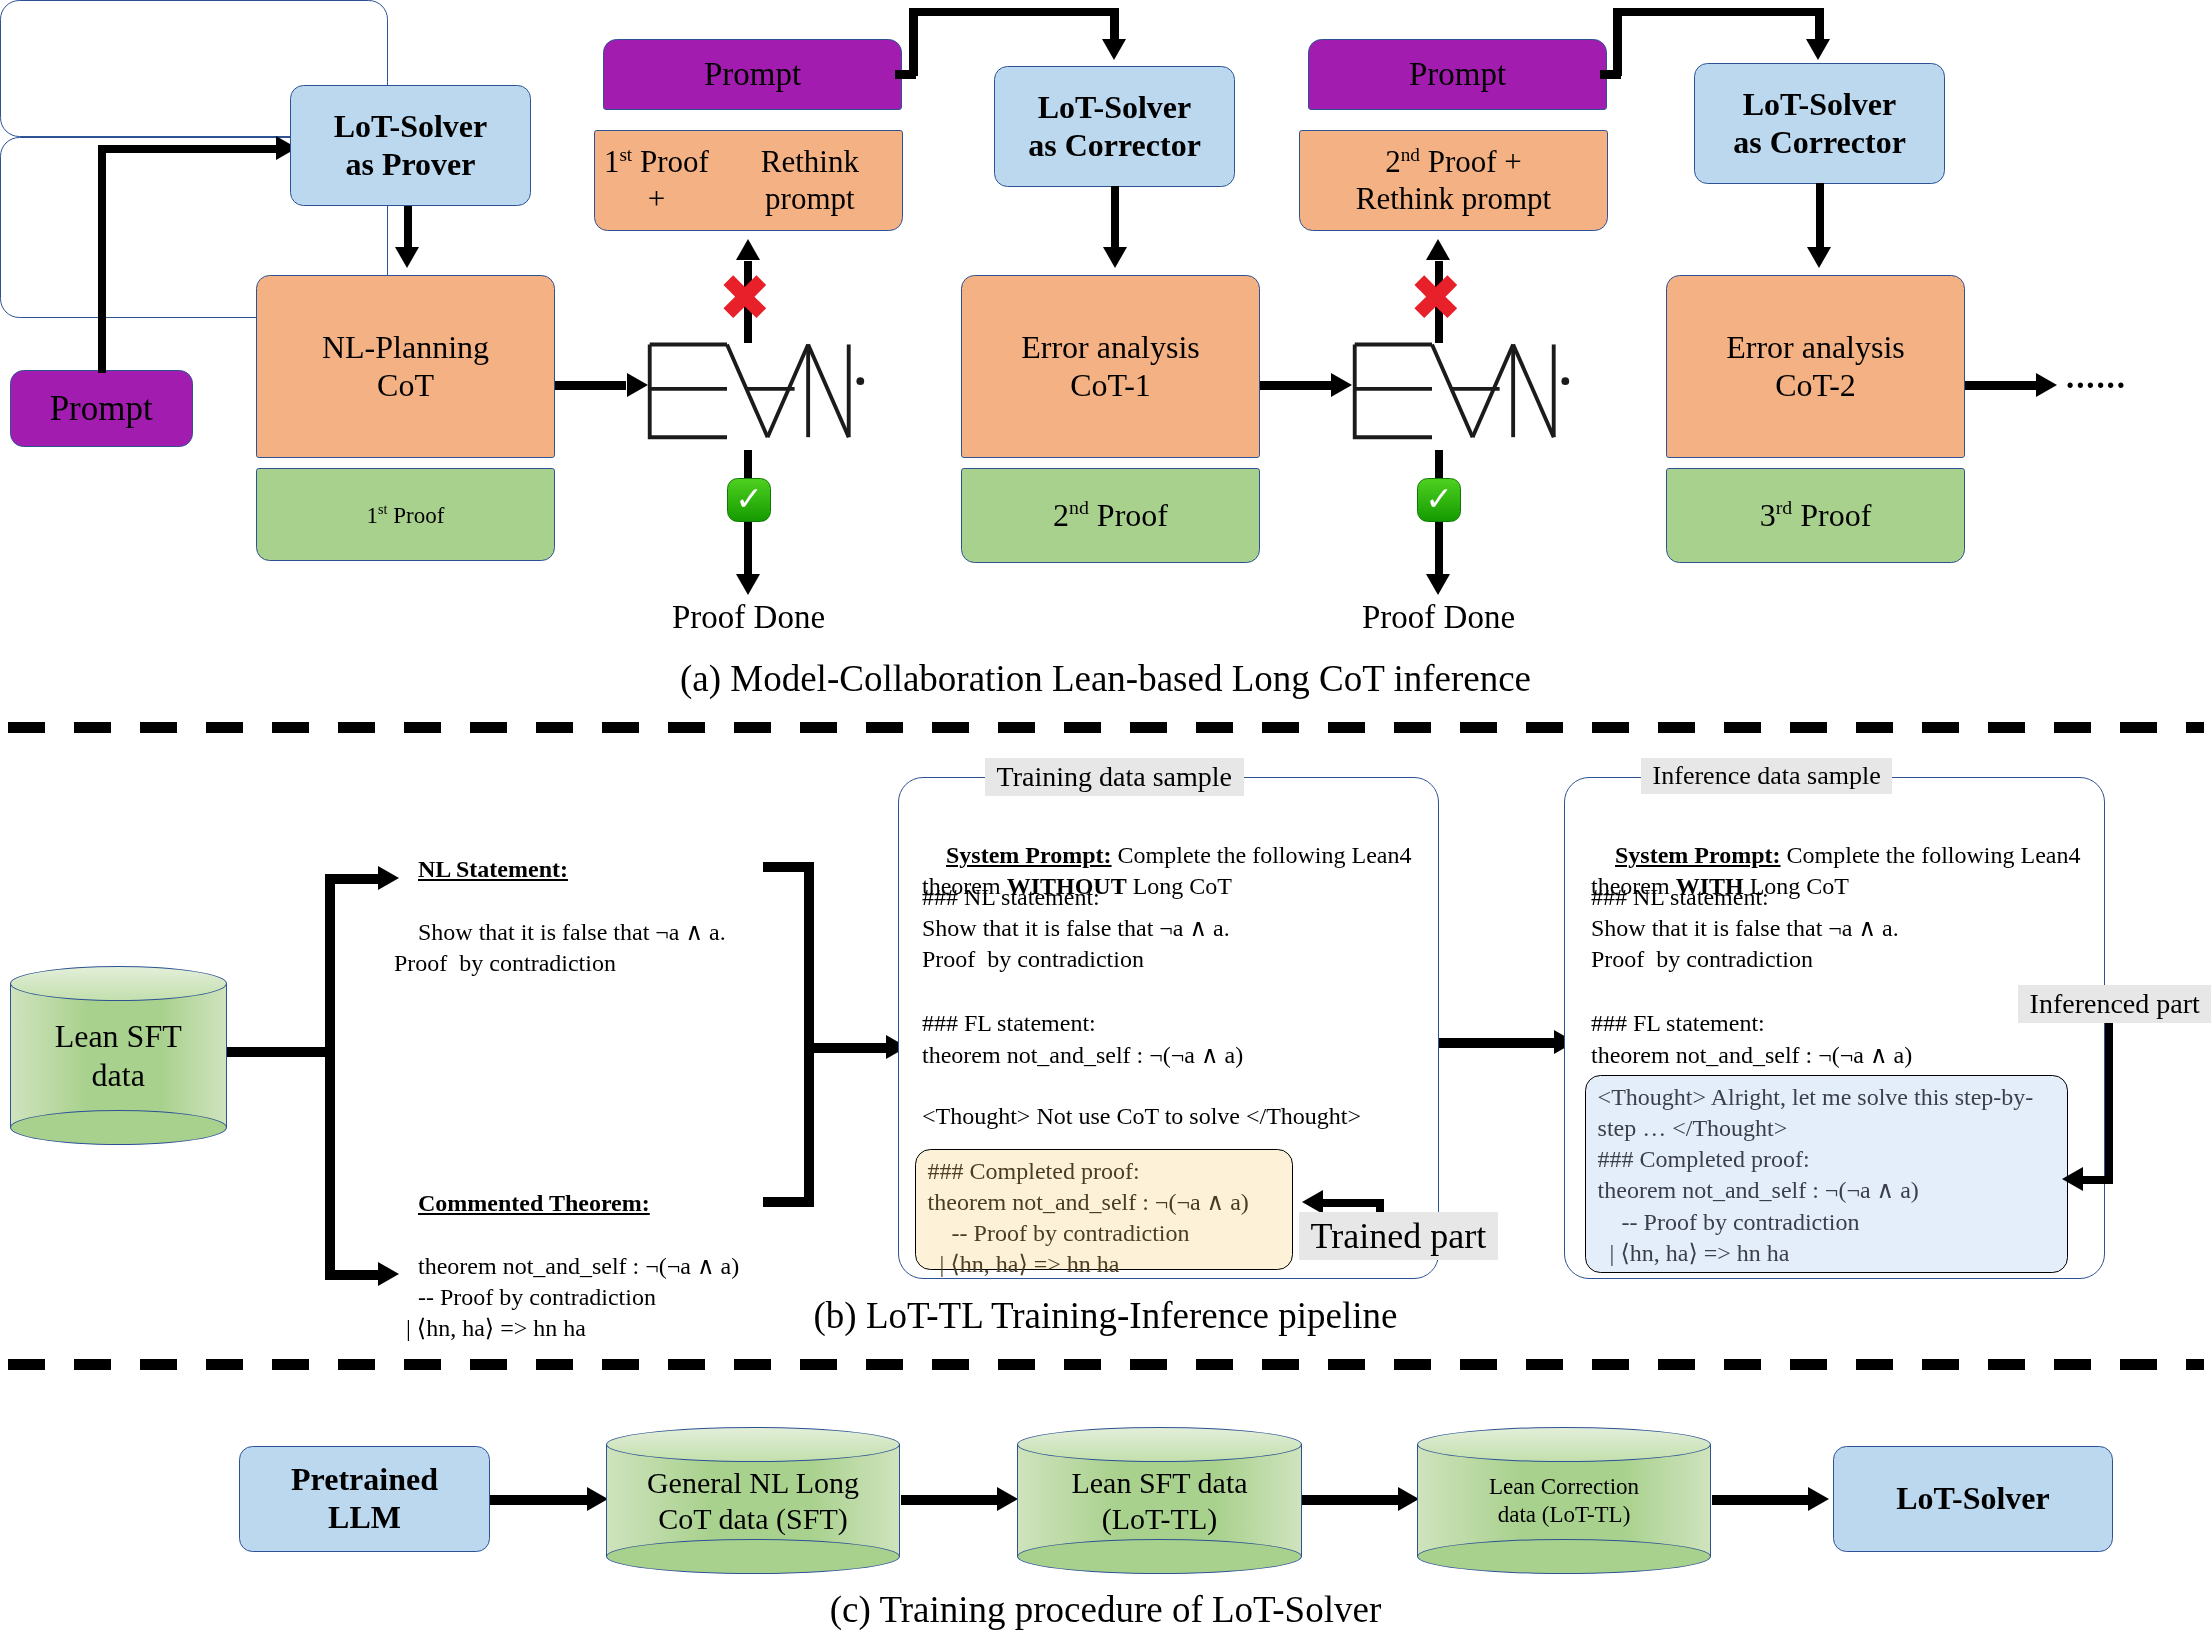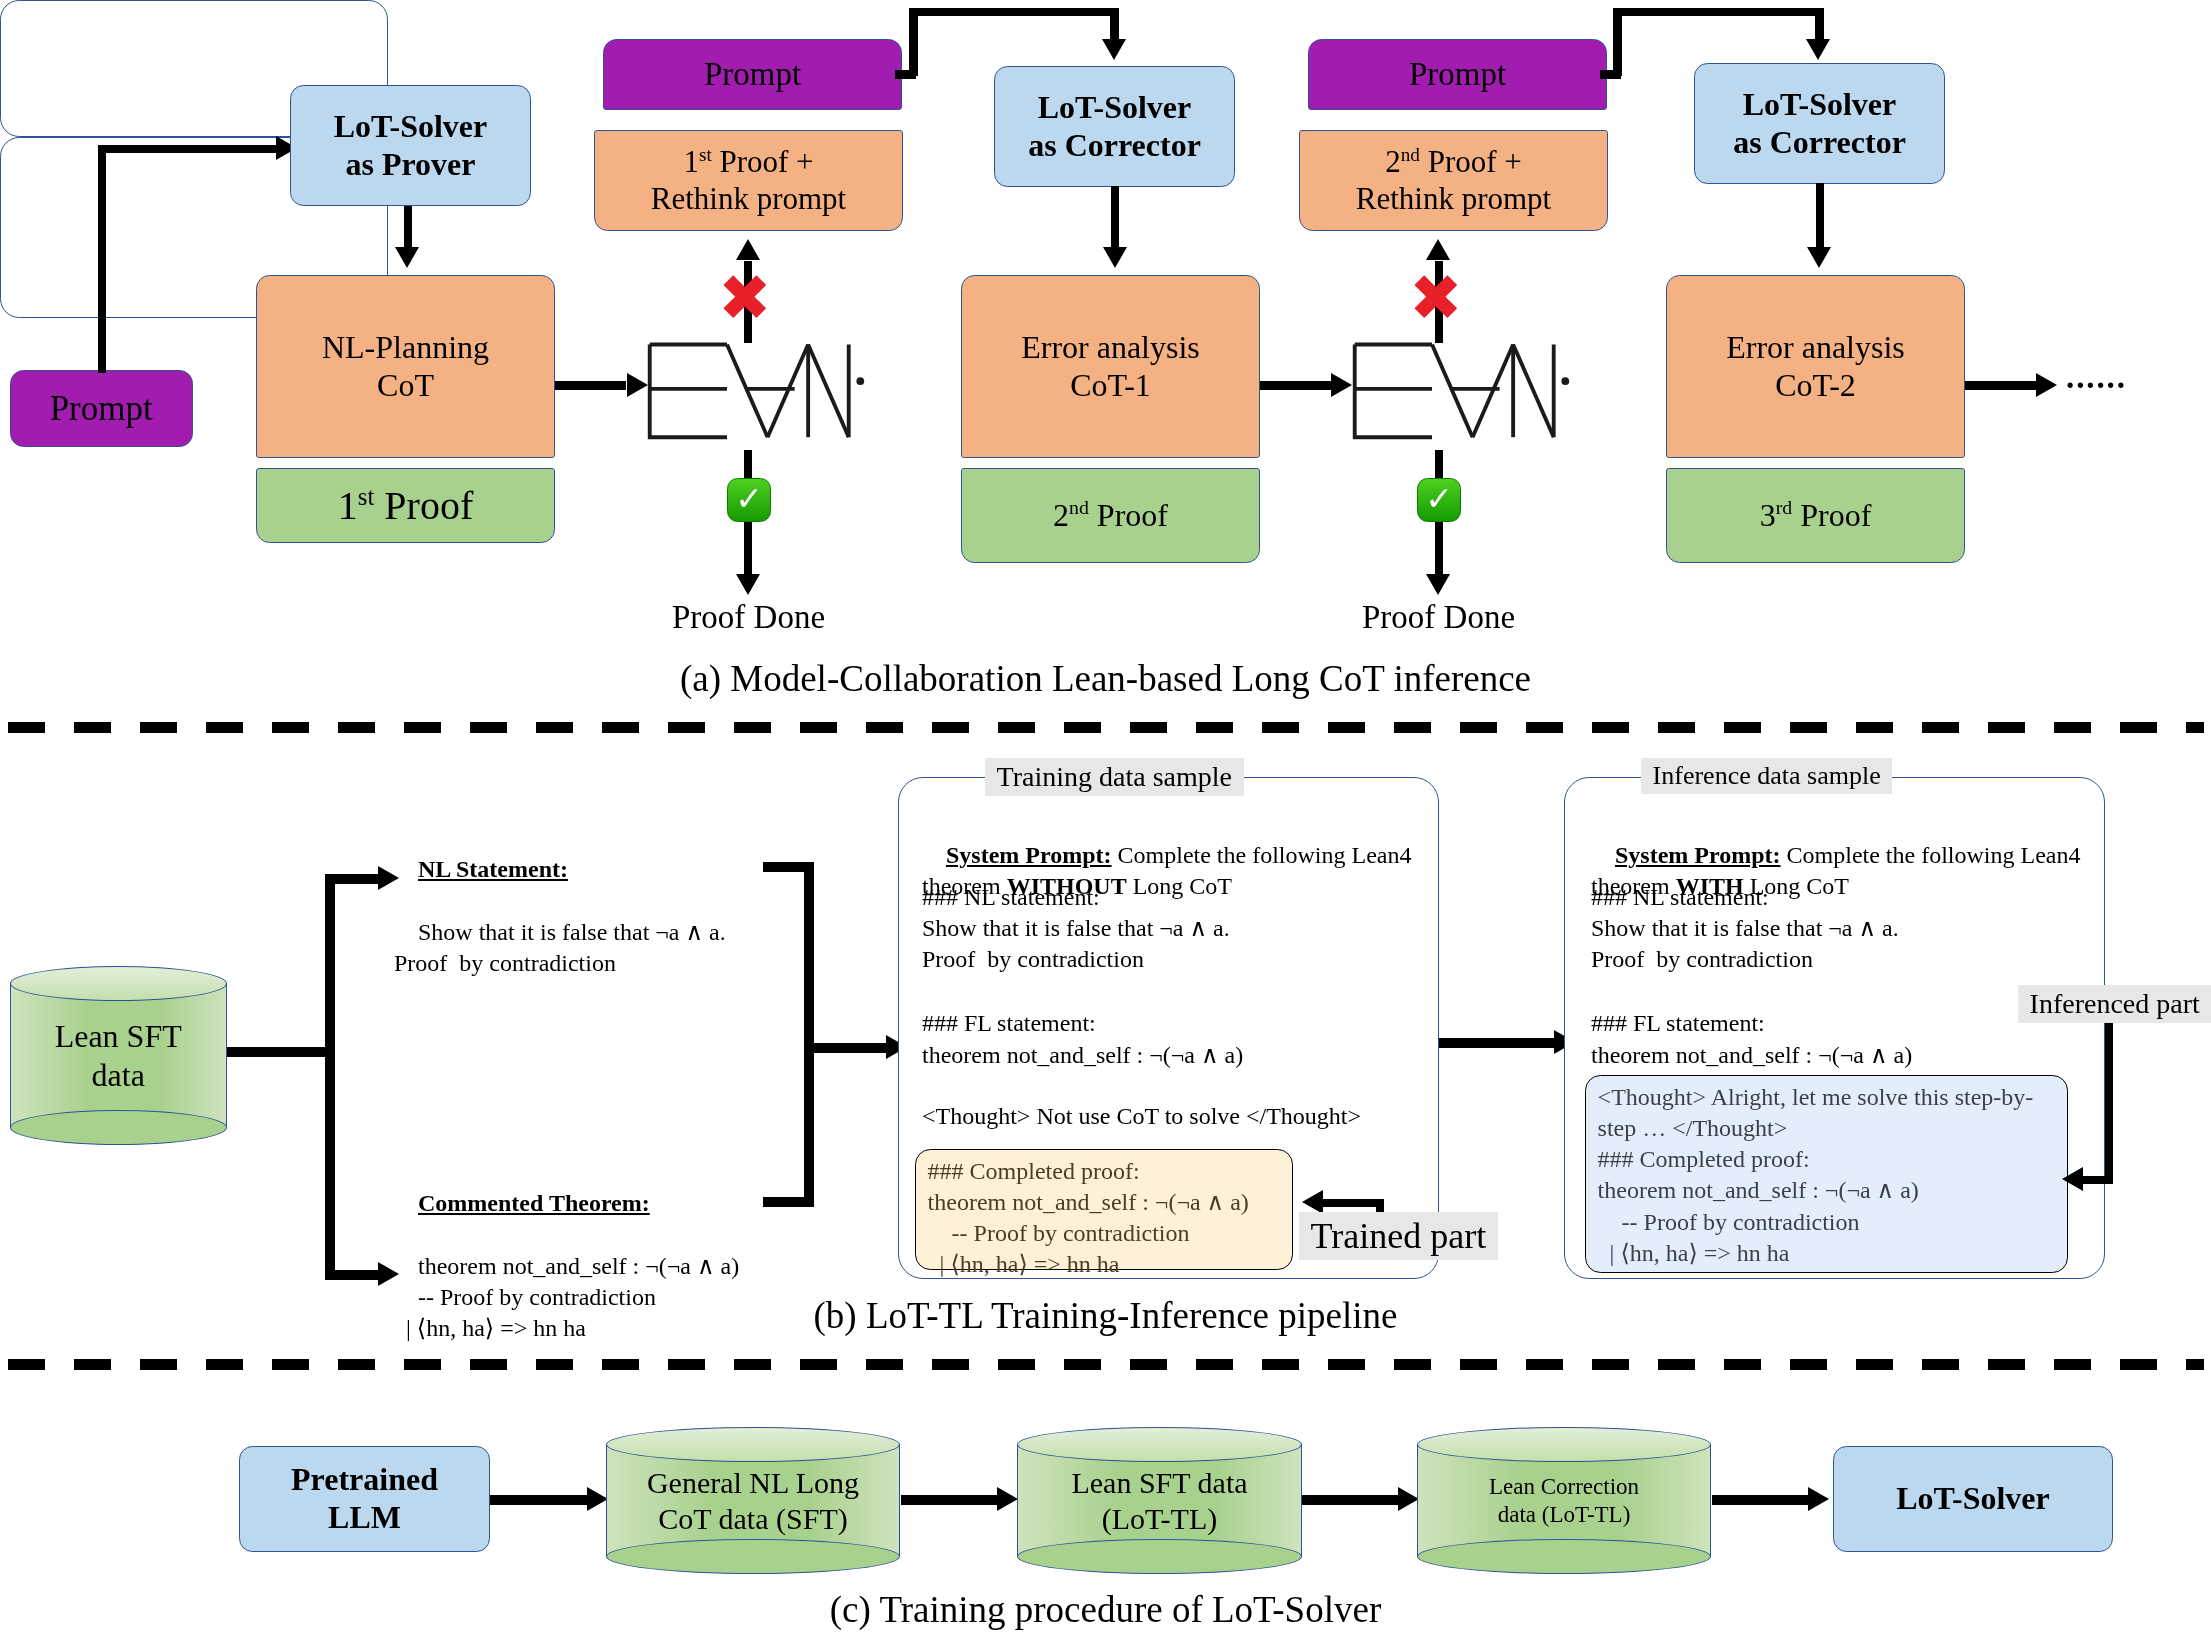--- a/index.html
+++ b/index.html
@@ -83,21 +83,21 @@
   <div class="arrow ar-right" style="left:276px;top:136px;"></div>
 
   <div class="node blue-light" style="left:290px;top:85px;width:241px;height:121px;font-size:32px;white-space:pre-line;">LoT-Solver
 as Prover</div>
 
   <div class="ln" style="left:404px;top:206px;width:7.7px;height:42px;"></div>
   <div class="arrow ar-down" style="left:395px;top:247px;"></div>
 
   <div class="node orange join-top" style="left:256px;top:275px;width:299px;height:183px;font-size:32px;white-space:pre-line;">NL-Planning
 CoT</div>
-  <div class="node green join-bot" style="left:256px;top:468px;width:299px;height:75px;font-size:40px;">
+  <div class="node green join-bot" style="left:256px;top:468px;width:299px;height:93px;font-size:23px;">
     <span>
       <span>1</span><sup style="font-size:0.62em">st</sup><span> Proof</span>
     </span>
   </div>
 
   <div class="ln" style="left:555px;top:381px;width:71px;height:8.7px;"></div>
   <div class="arrow ar-right" style="left:627px;top:373px;"></div>
 
   <svg class="leanlogo" style="left:642px;top:323px;" width="227" height="126" viewBox="0 0 235 130">
     <g stroke="#1b1b1b" fill="none" stroke-width="4">
@@ -108,21 +108,21 @@
       <path d="M130 118 L172 22"></path>
       <path d="M108 68 L158 68"></path>
       <path d="M172 22 L172 118"></path>
       <path d="M172 22 L214 118"></path>
       <path d="M214 22 L214 118"></path>
     </g>
     <circle cx="226" cy="60" r="4" fill="#1b1b1b"></circle>
   </svg>
 
   <div class="node blue-dark join-top" style="left:603px;top:39px;width:299px;height:71px;font-size:33px;">Prompt</div>
-  <div class="node orange join-bot" style="left:594px;top:130px;width:309px;height:101px;font-size:31px;flex-direction:column;">
+  <div class="node orange join-bot" style="left:594px;top:130px;width:309px;height:101px;font-size:31px;flex-direction:row;">
     <div>
       <span>1</span><sup style="font-size:0.62em">st</sup><span> Proof +</span>
     </div>
     <div>Rethink prompt</div>
   </div>
 
   <div class="ln" style="left:744px;top:261px;width:7.7px;height:82px;"></div>
   <div class="arrow ar-up" style="left:736px;top:239px;"></div>
   <div class="redx" style="left:718px;top:266px;font-size:64px;">✖</div>
 

